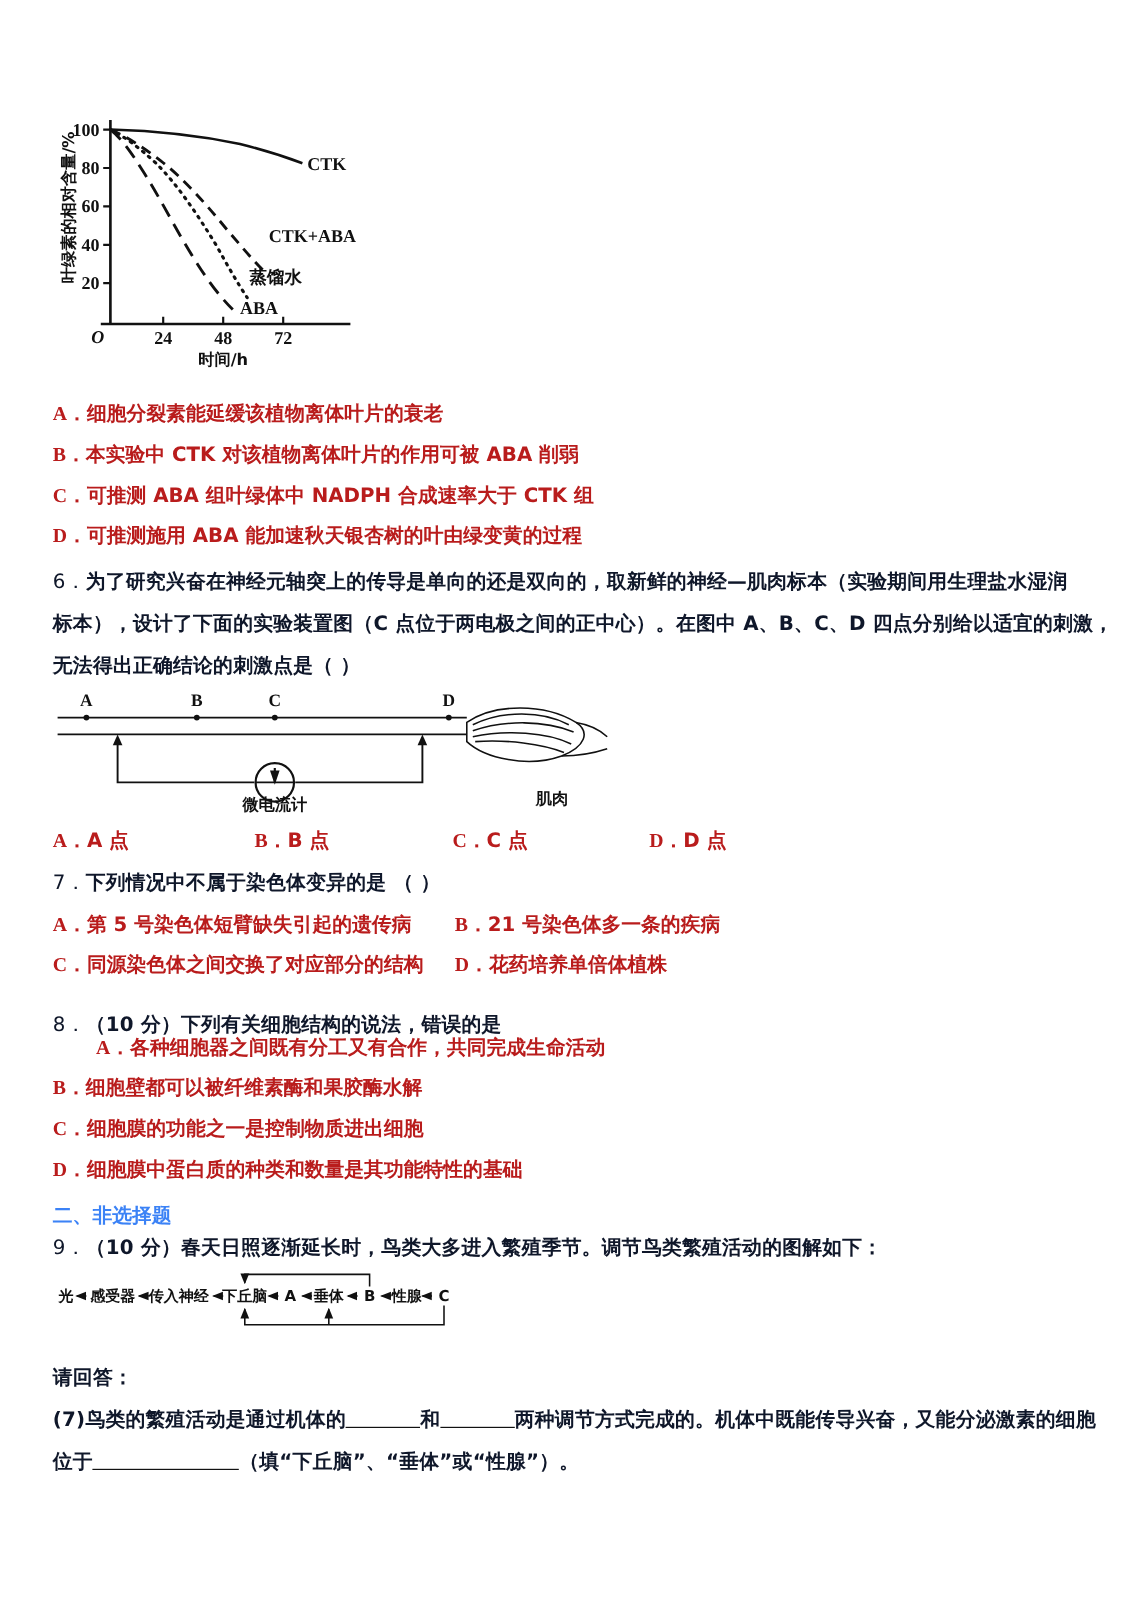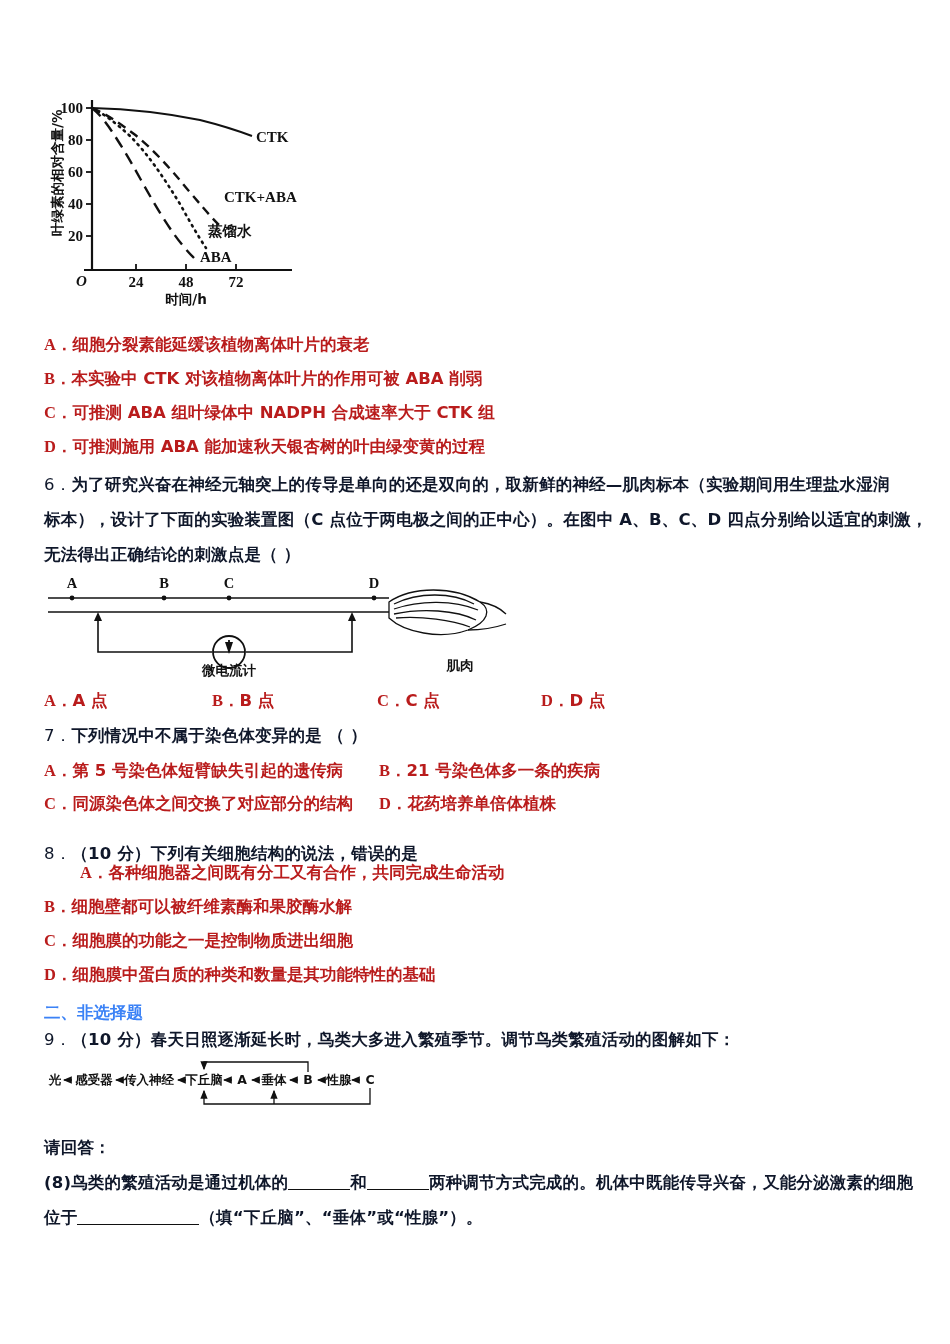--- a/index.html
+++ b/index.html
@@ -299,20 +299,20 @@
       <g stroke="#111" stroke-width="1.3" fill="none">
         <path d="M326,30 L326,46 L160,46 L160,33" marker-end="url(#ah)"></path>
         <path d="M230,46 L230,33" marker-end="url(#ah)"></path>
       </g>
     </svg>
   </div>
 
   <div class="q-line bold cjk" style="left:44px; top:1137px;">请回答：</div>
 
   <div class="q-line bold cjk" style="left:44px; top:1172px;">
-    <span>(8)鸟类的繁殖活动是通过机体的</span><span class="blank-u" style="width:62px;"></span><span>和</span><span class="blank-u" style="width:62px;"></span><span>两种调节方式完成的。机体中既能传导兴奋，又能分泌激素的细胞</span>
+    <span>(7)鸟类的繁殖活动是通过机体的</span><span class="blank-u" style="width:62px;"></span><span>和</span><span class="blank-u" style="width:62px;"></span><span>两种调节方式完成的。机体中既能传导兴奋，又能分泌激素的细胞</span>
   </div>
 
   <div class="q-line bold cjk" style="left:44px; top:1207px;">
     <span>位于</span><span class="blank-u" style="width:122px;"></span><span>（填“下丘脑”、“垂体”或“性腺”）。</span>
   </div>
 
 </div>
 
 </body></html>

